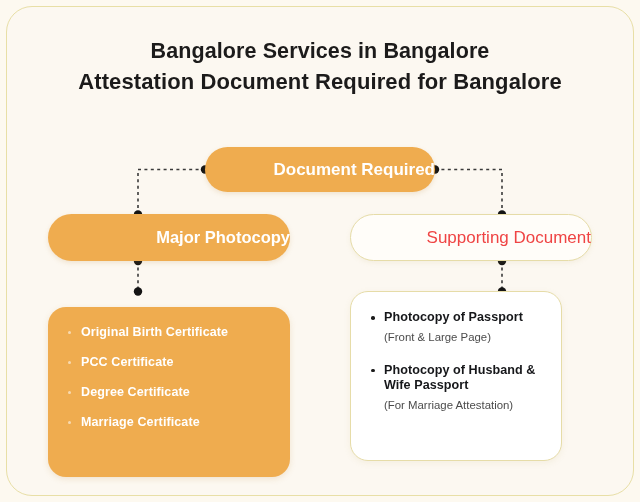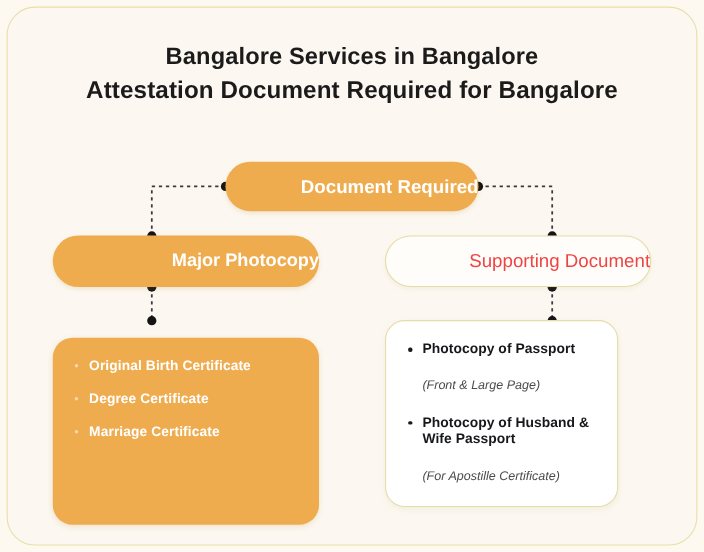--- a/index.html
+++ b/index.html
@@ -180,22 +180,21 @@
     font-weight: bold;
     line-height: 15.5px;
     letter-spacing: 0.05px;
   }
   .sup-sub {
     display: block;
     color: #4B4B4B;
     font-size: 11.4px;
     font-weight: normal;
     line-height: 16px;
-    margin-top: 17px;
-    font-style: italic;
+    margin-top: 3px;
   }
 
   
   .conn-svg {
     position: absolute;
     left: 0;
     top: 0;
     width: 640px;
     height: 502px;
     pointer-events: none;
@@ -254,34 +253,37 @@
   <div id="pill-supporting" class="pill pill-outline">
     <span>Supporting Document</span>
   </div>
 
   <div id="box-major" class="content-box">
     <ul class="major-list">
       <li>
         <span>Original Birth Certificate</span>
       </li>
       <li>
+        <span>PCC Certificate</span>
+      </li>
+      <li>
         <span>Degree Certificate</span>
       </li>
       <li>
         <span>Marriage Certificate</span>
       </li>
     </ul>
   </div>
 
   <div id="box-supporting" class="content-box">
     <ul class="sup-list">
       <li class="sup-item">
         <span class="sup-main">Photocopy of Passport</span>
         <span class="sup-sub">(Front &amp; Large Page)</span>
       </li>
       <li class="sup-item">
         <span class="sup-main">Photocopy of Husband &amp; Wife Passport</span>
-        <span class="sup-sub">(For Apostille Certificate)</span>
+        <span class="sup-sub">(For Marriage Attestation)</span>
       </li>
     </ul>
   </div>
 
 </div>
 
 </body></html>

